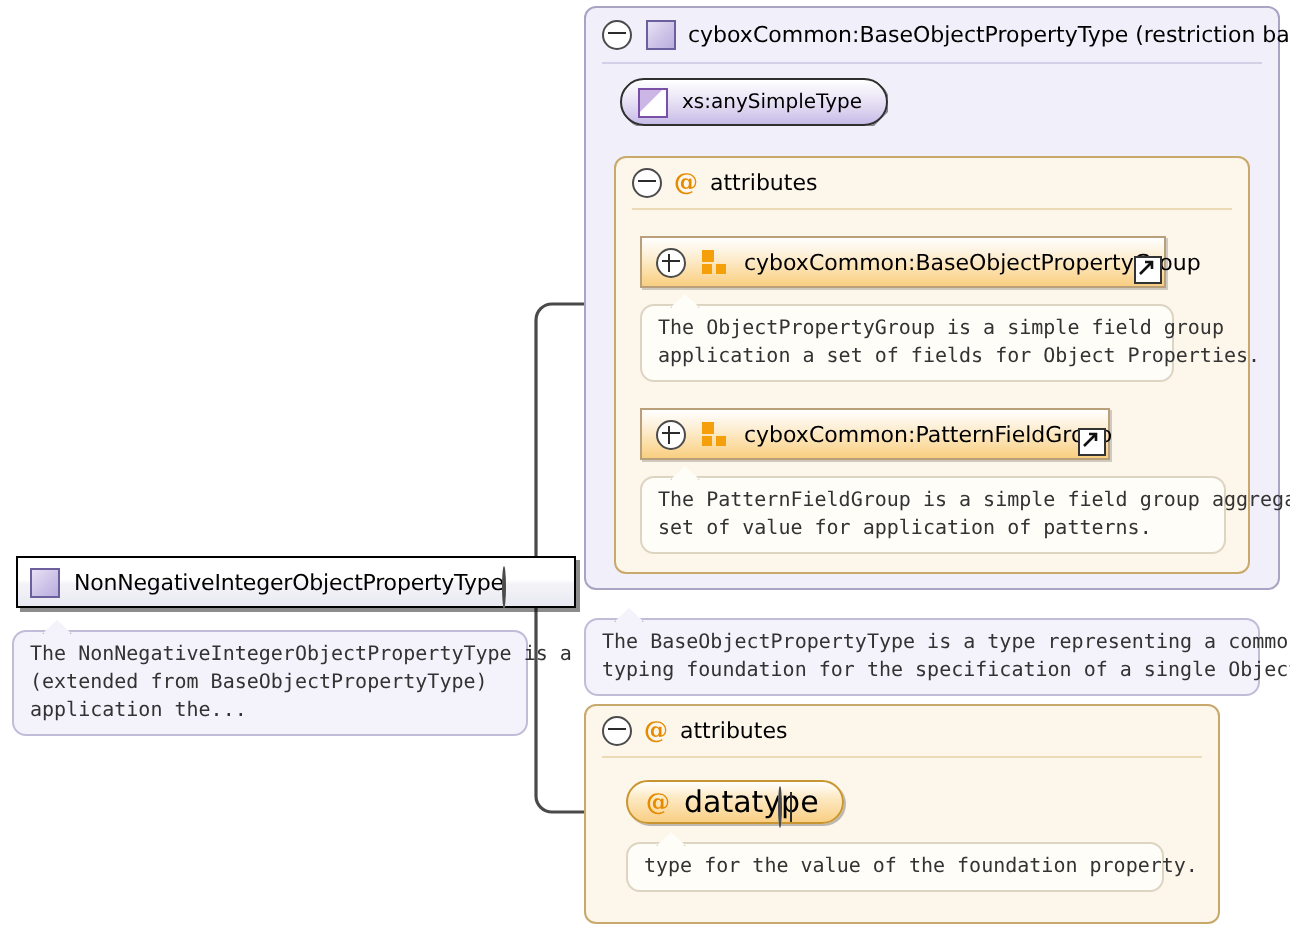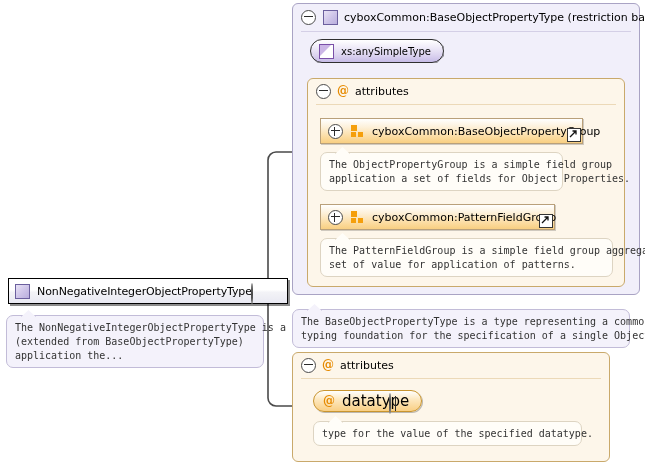--- a/index.html
+++ b/index.html
@@ -231,21 +231,21 @@
         <i class="c"></i>
     </span>
     <span class="label">cyboxCommon:BaseObjectPropertyGroup</span>
     <span class="ext-arrow">
       <svg width="10" height="10" viewBox="0 0 10 10">
           <path d="M2 8 L8 2 M4.5 2 H8 V5.5" stroke="#111" stroke-width="1.3" fill="none"></path>
         </svg>
     </span>
   </div>
 
-  <div class="abs bubble warm" style="left:320px; top:152px; width:243px;">
+  <div class="abs bubble warm" style="left:320px; top:152px; width:267px;">
     <span class="notch"></span>
     <span class="ln">The ObjectPropertyGroup is a simple field group</span>
     <span class="ln">application a set of fields for Object Properties.</span>
   </div>
 
   <div class="abs grp-box" style="left:320px; top:204px; width:235px;">
     <span class="toggle plus"></span>
     <span class="grp-icon" style="margin-left:8px;">
       <i class="a"></i>
         <i class="b"></i>
@@ -283,16 +283,16 @@
   <div class="abs attr-pill" style="left:313px; top:390px;">
     <span class="at">@</span>
     <span class="label">datatype</span>
   </div>
   <div class="abs" style="left:389px; top:394px;">
     <span class="toggle plus"></span>
   </div>
 
   <div class="abs bubble warm" style="left:313px; top:421px; width:269px;">
     <span class="notch"></span>
-    <span class="ln">type for the value of the specified datatype.</span>
+    <span class="ln">type for the value of the foundation property.</span>
   </div>
 
 </div>
 
 </body></html>

